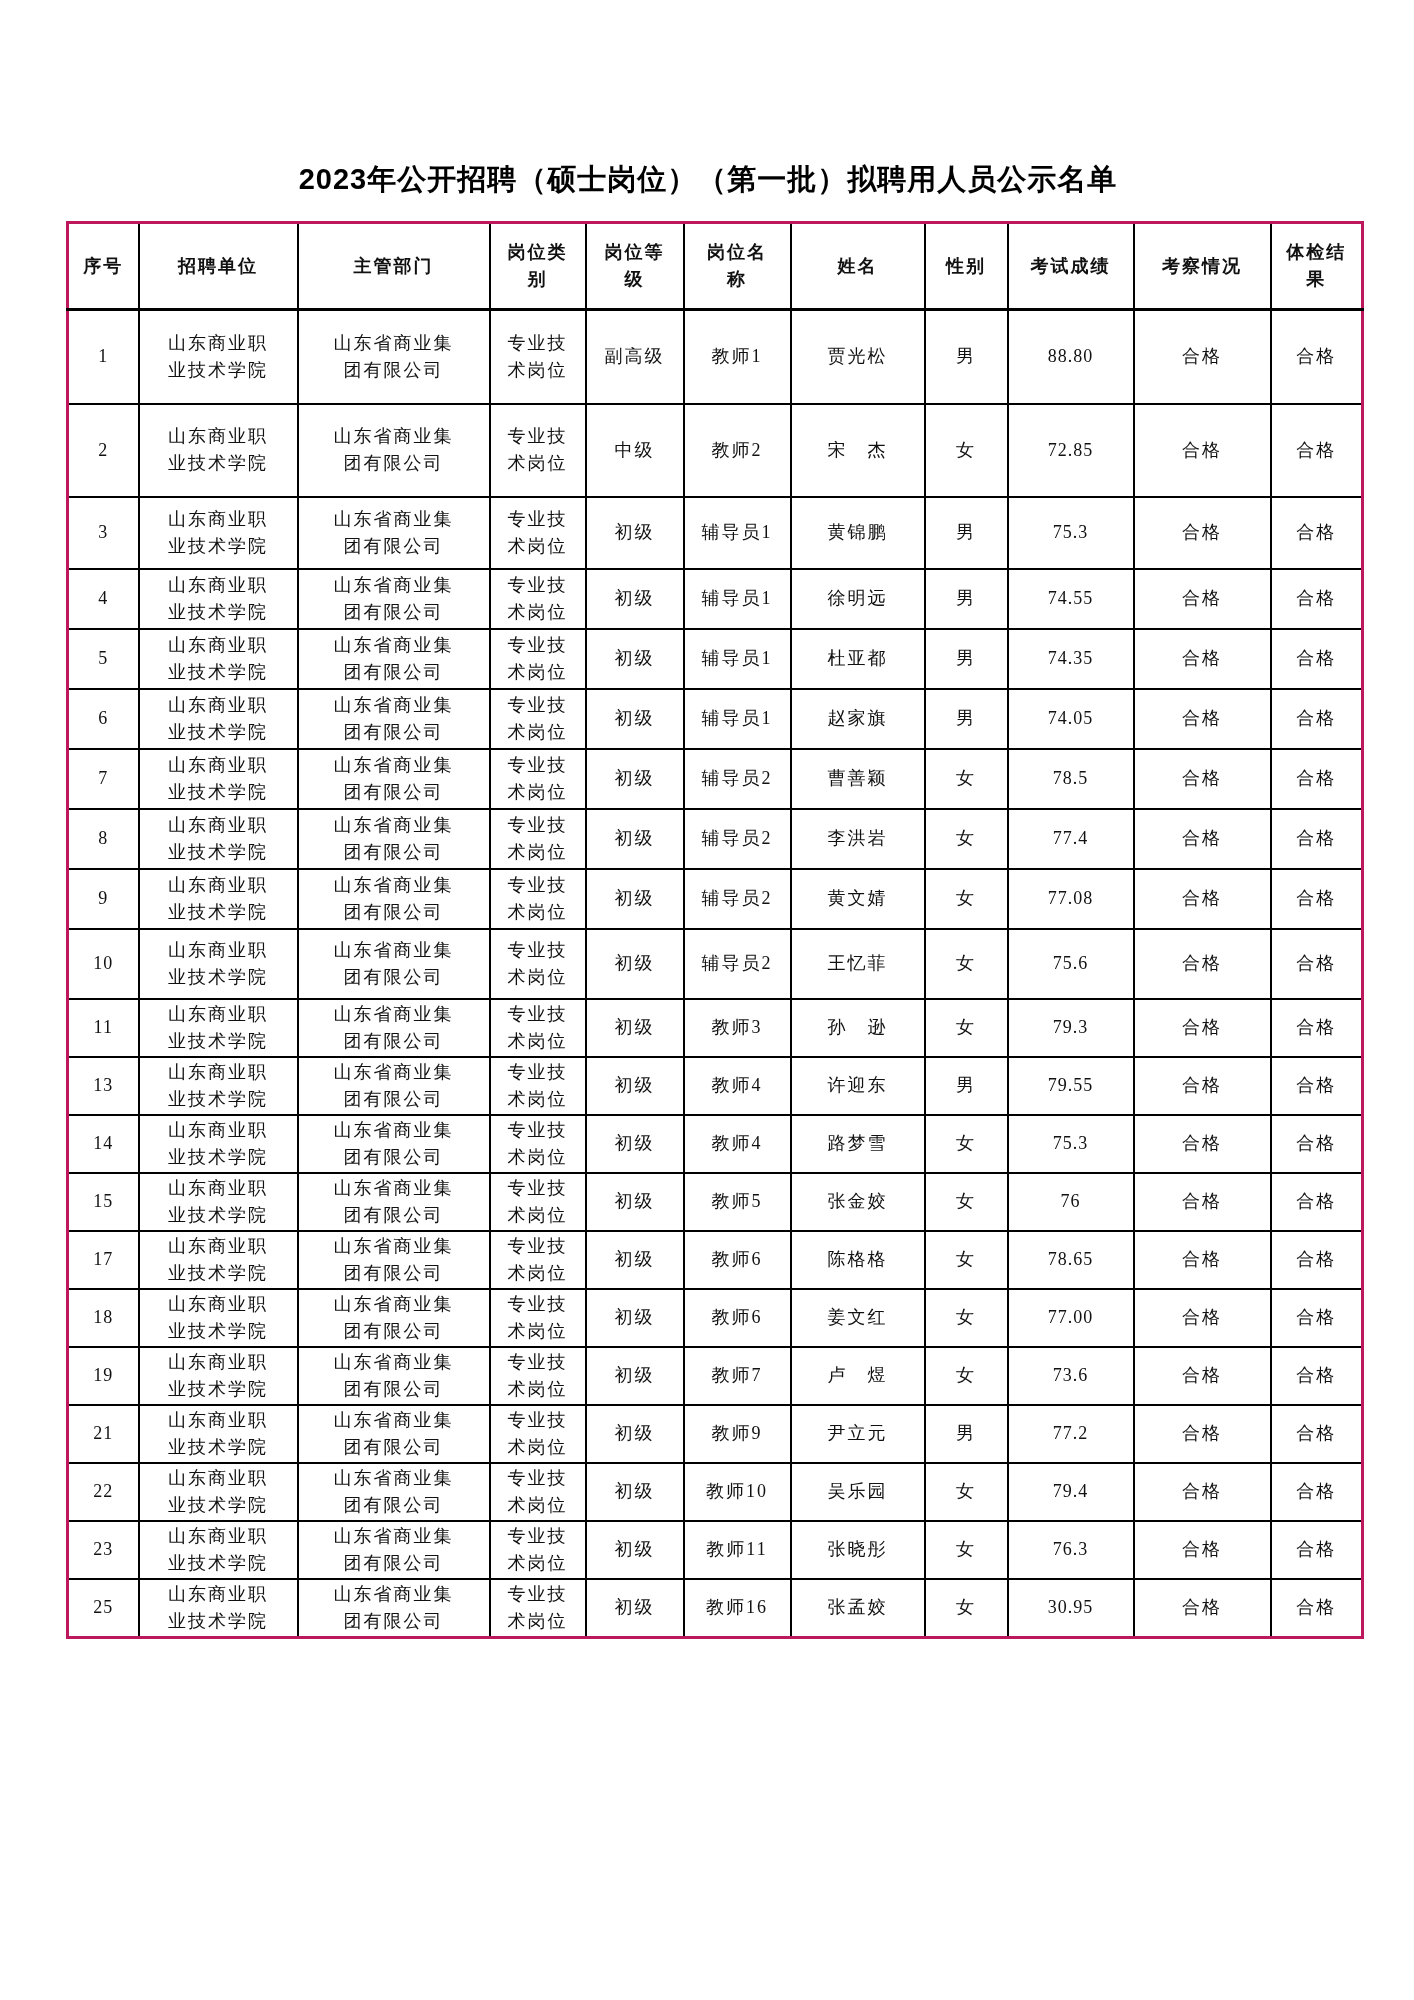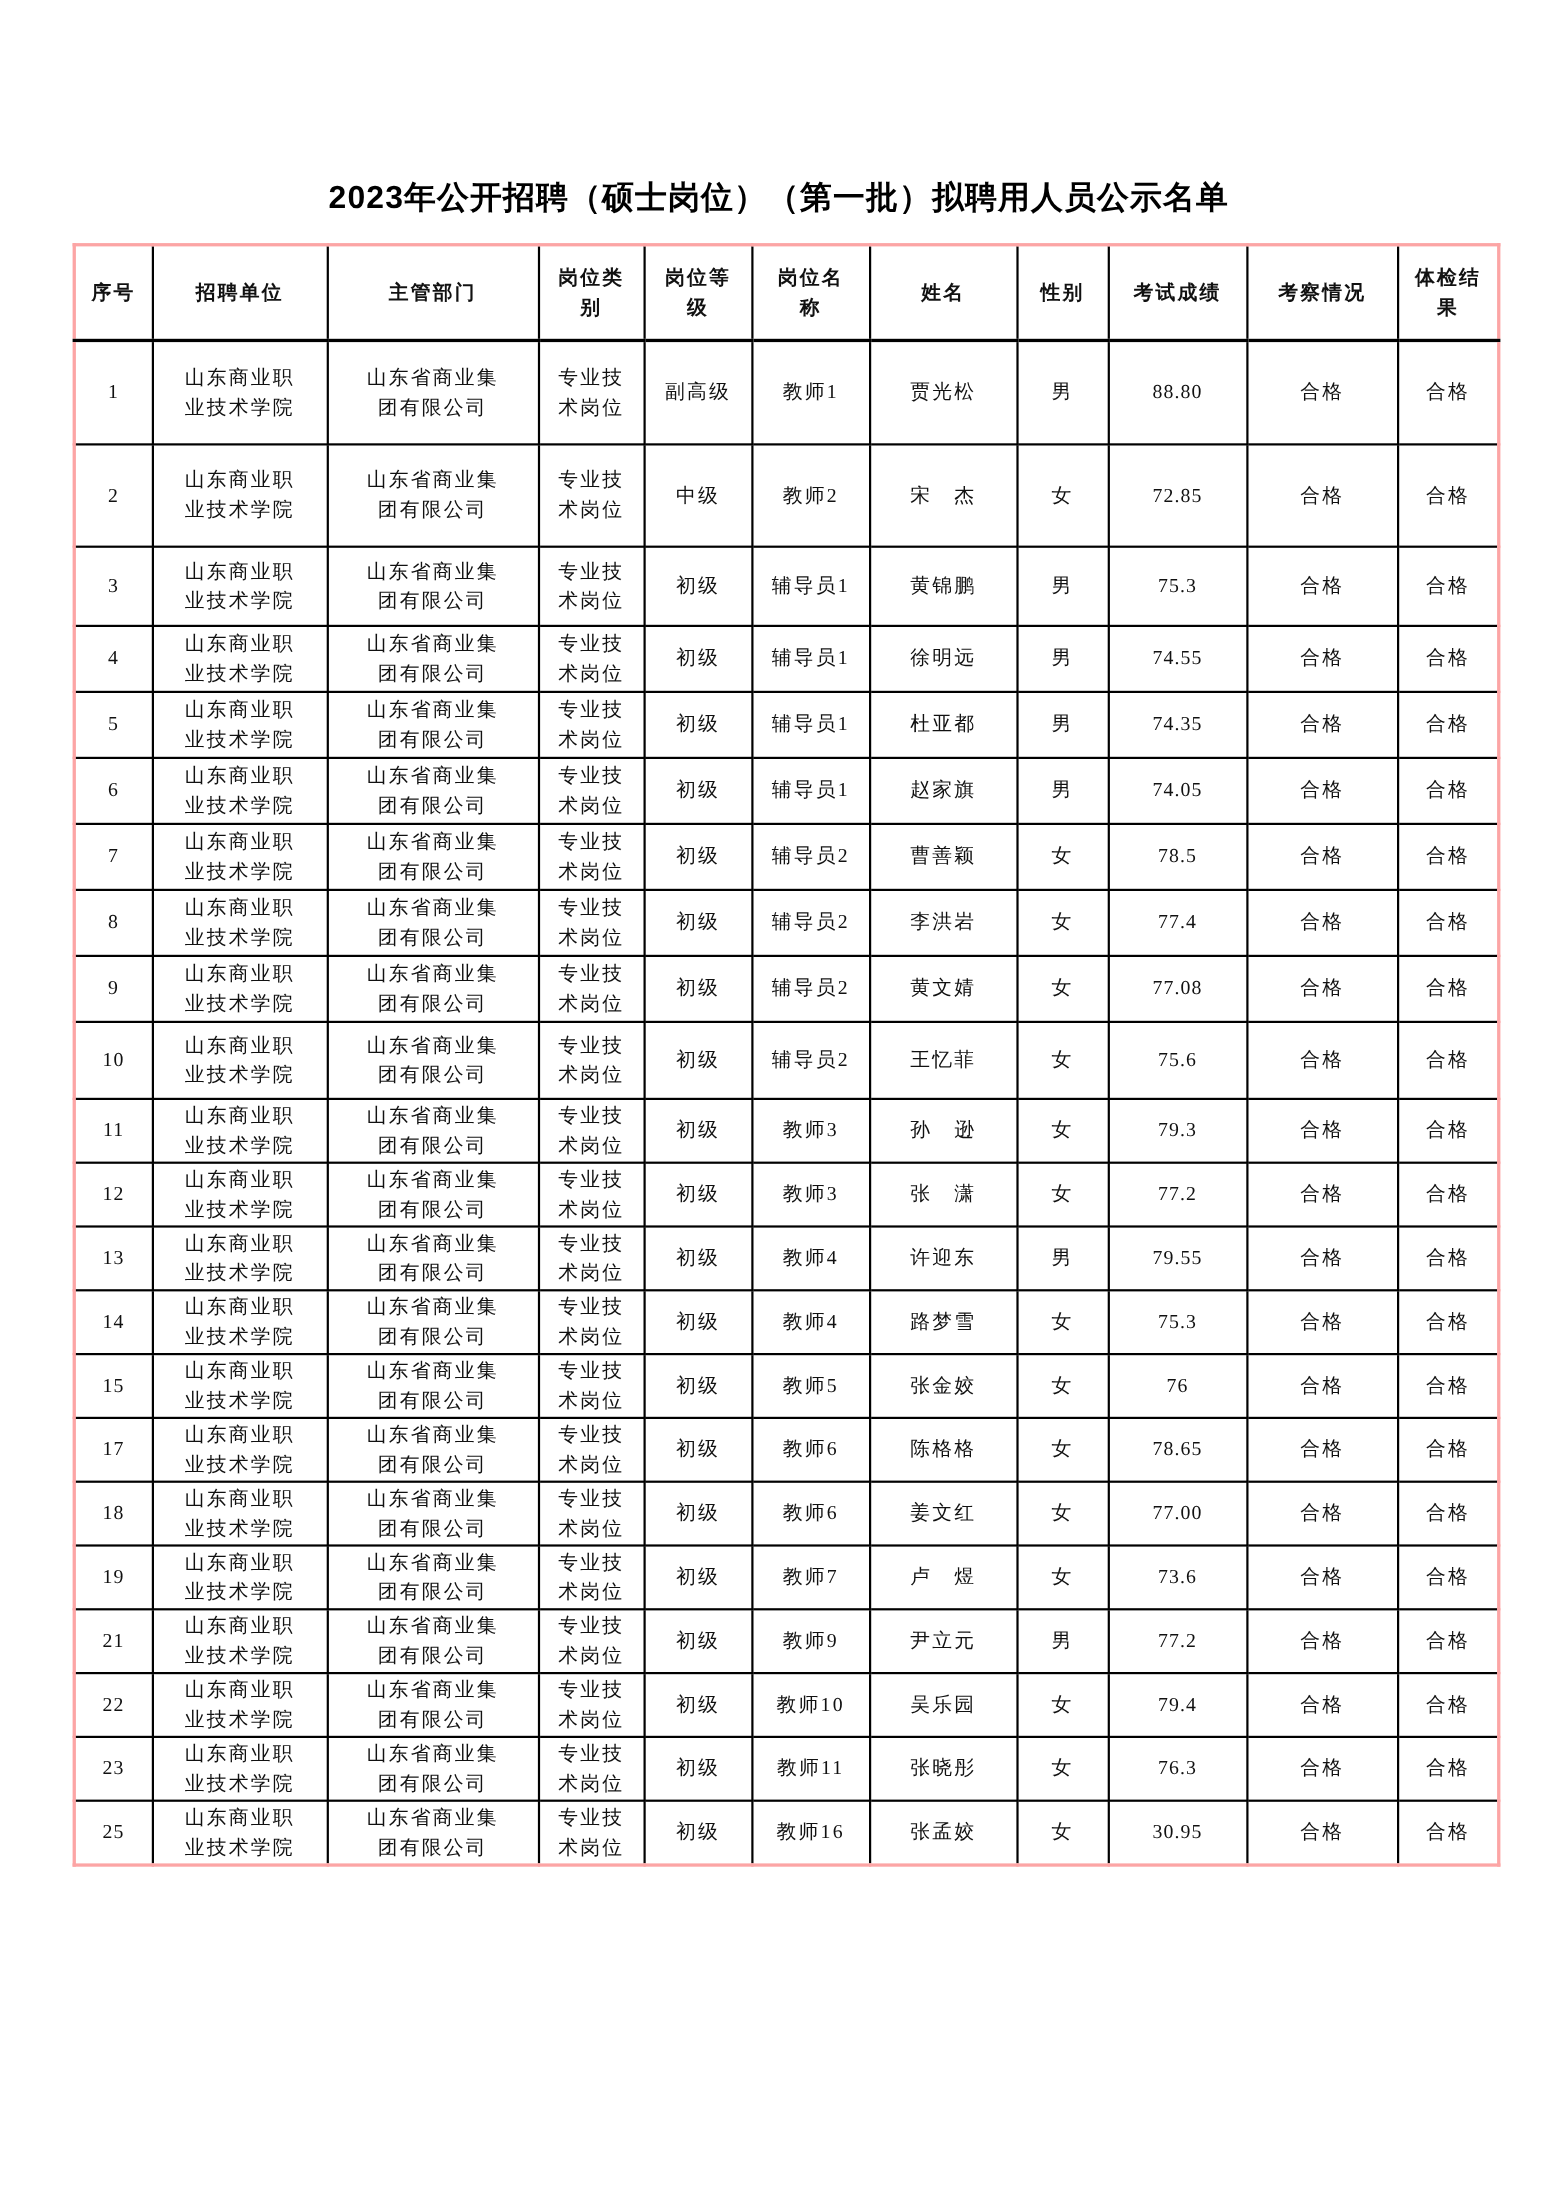--- a/index.html
+++ b/index.html
@@ -30,21 +30,21 @@
     color: #000000;
     white-space: nowrap;
   }
   table.roster {
     position: absolute;
     left: 66px;
     top: 197px;
     width: 1296px;
     border-collapse: collapse;
     table-layout: fixed;
-    border: 3px solid #fca5a5;
+    border: 3px solid #be185d;
   }
   table.roster th,
   table.roster td {
     border: 2px solid #000000;
     text-align: center;
     vertical-align: middle;
     font-size: 18px;
     line-height: 1.5;
     letter-spacing: 2px;
     white-space: pre-line;
@@ -271,36 +271,20 @@
 术岗位</td>
           <td>初级</td>
           <td>教师3</td>
           <td>孙　逊</td>
           <td>女</td>
           <td class="num">79.3</td>
           <td>合格</td>
           <td>合格</td>
         </tr>
         <tr style="height: 57px;">
-          <td class="num">12</td>
-          <td>山东商业职
-业技术学院</td>
-          <td>山东省商业集
-团有限公司</td>
-          <td>专业技
-术岗位</td>
-          <td>初级</td>
-          <td>教师3</td>
-          <td>张　潇</td>
-          <td>女</td>
-          <td class="num">77.2</td>
-          <td>合格</td>
-          <td>合格</td>
-        </tr>
-        <tr style="height: 57px;">
           <td class="num">13</td>
           <td>山东商业职
 业技术学院</td>
           <td>山东省商业集
 团有限公司</td>
           <td>专业技
 术岗位</td>
           <td>初级</td>
           <td>教师4</td>
           <td>许迎东</td>

